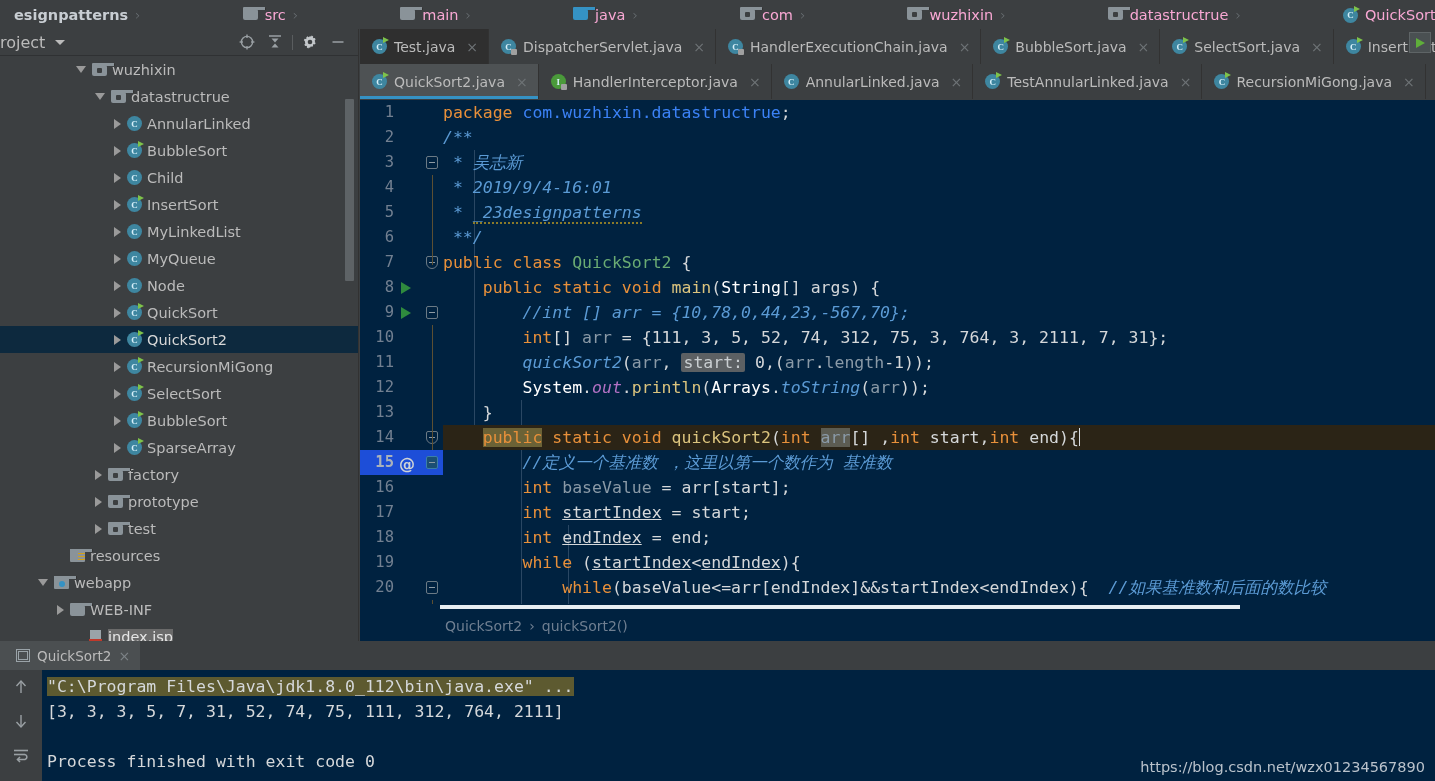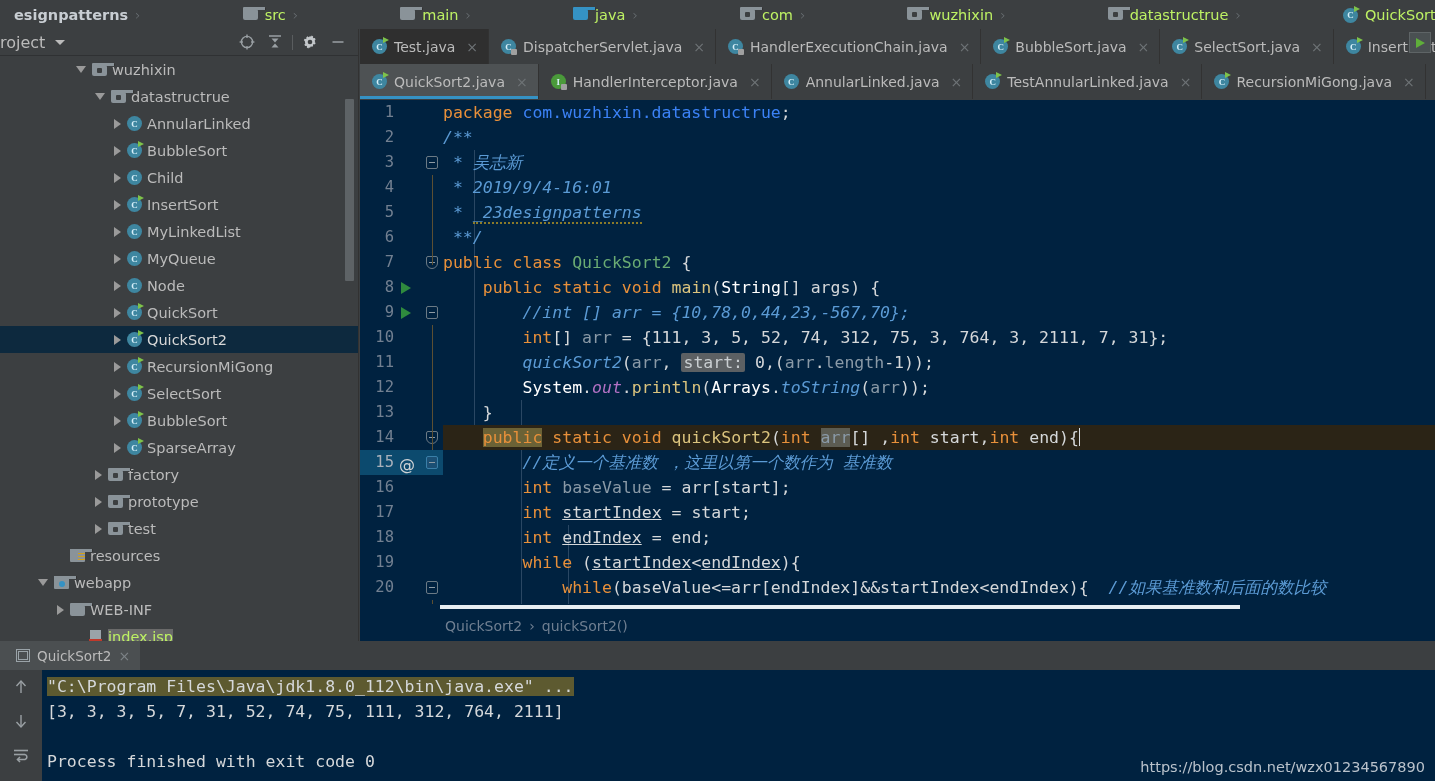--- a/index.html
+++ b/index.html
@@ -14,21 +14,21 @@
   }
   .app { position: relative; width: 1435px; height: 781px; }
 
   
   .navbar {
     position: absolute; left: 12px; top: 0; width: 1435px; height: 29px;
     background: #3c3f41; display: flex; align-items: center;
     padding-left: 0px; overflow: hidden; justify-content: space-between;
   }
   .crumb { display: flex; align-items: center; height: 29px; white-space: nowrap; }
-  .crumb-label { color: #bef264; font-size: 14.5px; padding: 0 2px; }
+  .crumb-label { color: #f9a8d4; font-size: 14.5px; padding: 0 2px; }
   .crumb-label.bold { font-weight: bold; color: #c8cdd2; }
   .crumb-sep { color: #6e7478; font-size: 14px; margin: 0 5px; font-weight: 300; }
   .crumb-ic { margin-right: 5px; display: inline-block; }
 
   
   .ic-folder { width: 15px; height: 13px; position: relative; display: inline-block; }
   .ic-folder .body { position: absolute; left: 0; top: 2px; width: 15px; height: 11px;
      background: #8a9399; border-radius: 1px 2px 2px 2px; }
   .ic-folder .tab { position: absolute; left: 0; top: 0px; width: 7px; height: 3px;
      background: #8a9399; border-radius: 1px 1px 0 0; }
@@ -83,21 +83,21 @@
     width: 0; height: 0; border-top: 5px solid transparent; border-bottom: 5px solid transparent;
     border-left: 7px solid #9a9a9a; margin-right: 6px; flex: 0 0 auto;
   }
   .trow .arrow-d {
     width: 0; height: 0; border-left: 5.5px solid transparent; border-right: 5.5px solid transparent;
     border-top: 7px solid #9a9a9a; margin-right: 6px; flex: 0 0 auto;
   }
   .trow .spacer { width: 13px; flex: 0 0 auto; }
   .trow .tlabel { margin-left: 5px; color: #bbbbbb; }
   .trow.sel .tlabel { color: #d8d8d8; }
-  .trow .tlabel.hl { background: #6a6a6a; color: #bef264; }
+  .trow .tlabel.hl { background: #6a6a6a; color: #e5e5e5; }
 
   .ic-res { width: 15px; height: 13px; position: relative; display: inline-block; }
   .ic-res .body { position: absolute; left: 0; top: 2px; width: 15px; height: 11px; background: #8a9399; border-radius: 1px; }
   .ic-res .tab { position: absolute; left: 0; top: 0; width: 7px; height: 3px; background: #8a9399; }
   .ic-res .lines { position: absolute; right: 0px; top: 4px; width: 7px; height: 8px;
      background: repeating-linear-gradient(to bottom, #d4a017 0 1.5px, #8a9399 1.5px 3px); }
   .ic-web .dot { position: absolute; left: 5px; top: 5px; width: 6px; height: 6px;
      background: #3592c4; border-radius: 50%; }
   .ic-jsp { width: 14px; height: 14px; position: relative; display: inline-block; }
   .ic-jsp .pg { position: absolute; left: 1px; top: 0; width: 11px; height: 13px; background: #9aa3a8; }
@@ -137,21 +137,21 @@
     font-size: 16.5px; line-height: 25px;
   }
   .gutter {
     position: absolute; left: 0; top: 0; width: 83px; height: 510px; background: #002240;
   }
   .gline {
     height: 25px; display: flex; align-items: center; position: relative;
     font-size: 15.5px; color: #6c7a89; font-family: "DejaVu Sans Mono", monospace;
   }
   .gline .num { width: 34px; text-align: right; color: #728091; }
-  .gline.cur { background: #0c4a6e; }
+  .gline.cur { background: #1d4ed8; font-weight: bold; }
   .gline.cur .num { color: #a9b1bb; }
   .g-run { position: absolute; left: 41px; top: 7px; width: 0; height: 0;
      border-left: 10px solid #2f8a3e; border-top: 6px solid transparent; border-bottom: 6px solid transparent; }
   .g-at { position: absolute; left: 39px; top: 2px; color: #cfd3d6; font-size: 16px;
      font-family: "DejaVu Sans", sans-serif; }
   .g-fold {
     position: absolute; left: 66px; top: 6px; width: 12px; height: 13px;
     border: 1px solid #6b7a85; border-radius: 2px; background: #002240;
   }
   .g-fold::after { content: ""; position: absolute; left: 2px; top: 5px; width: 6px; height: 1px; background: #8d9aa3; }

